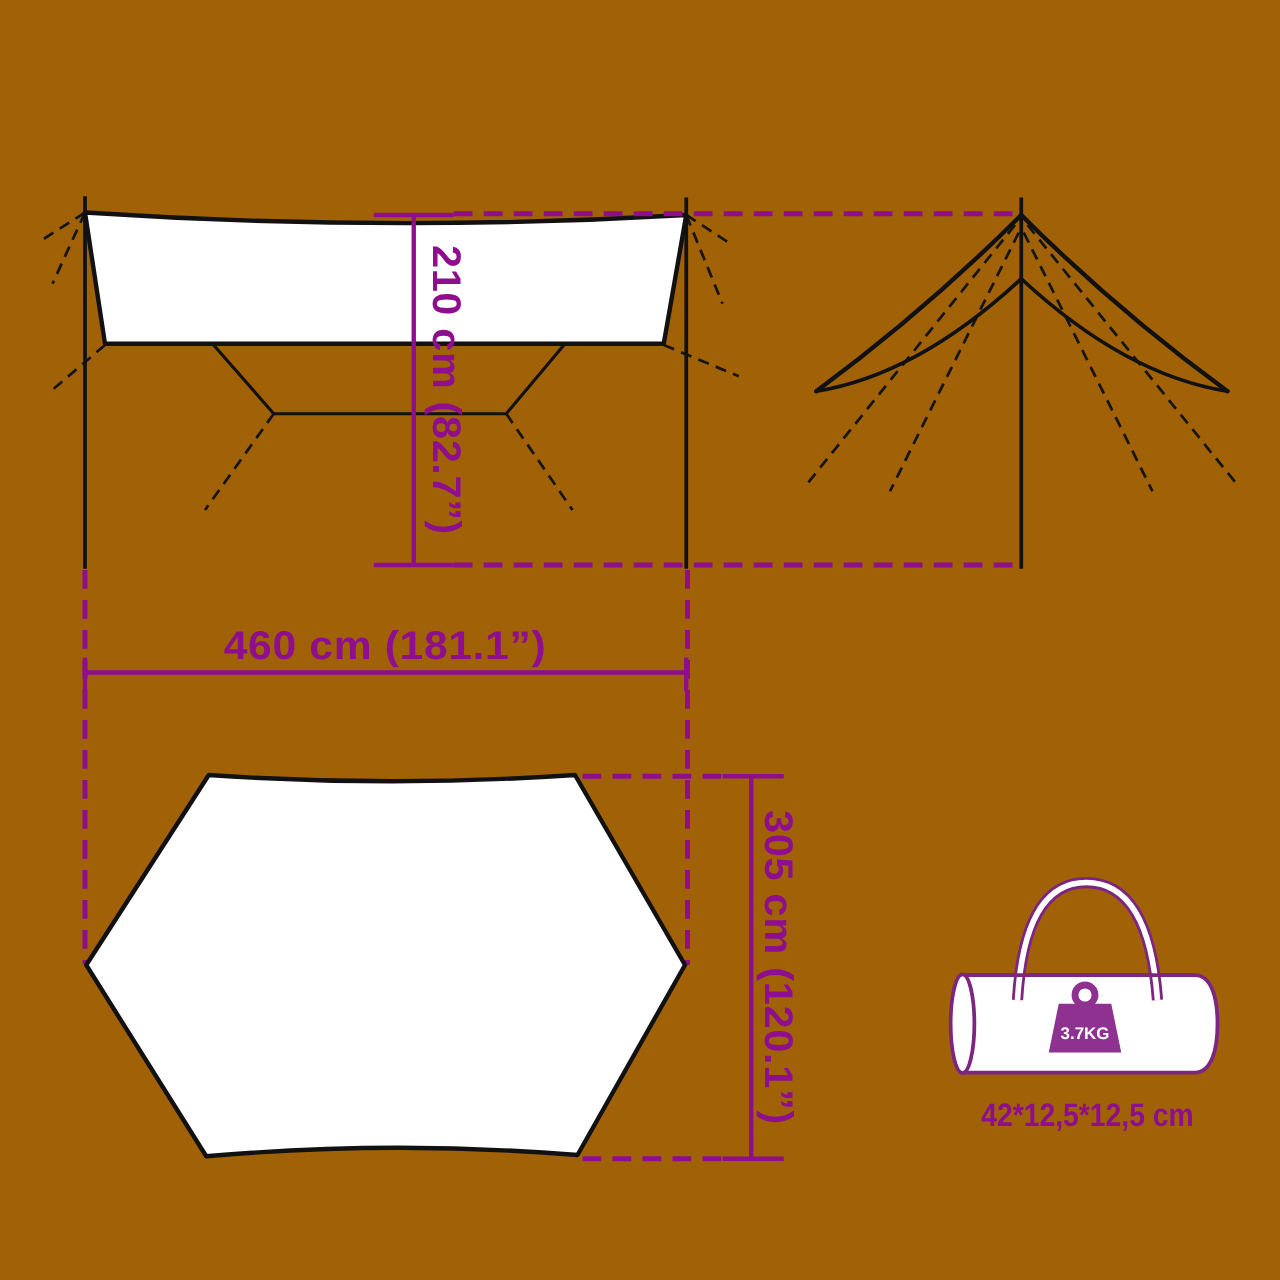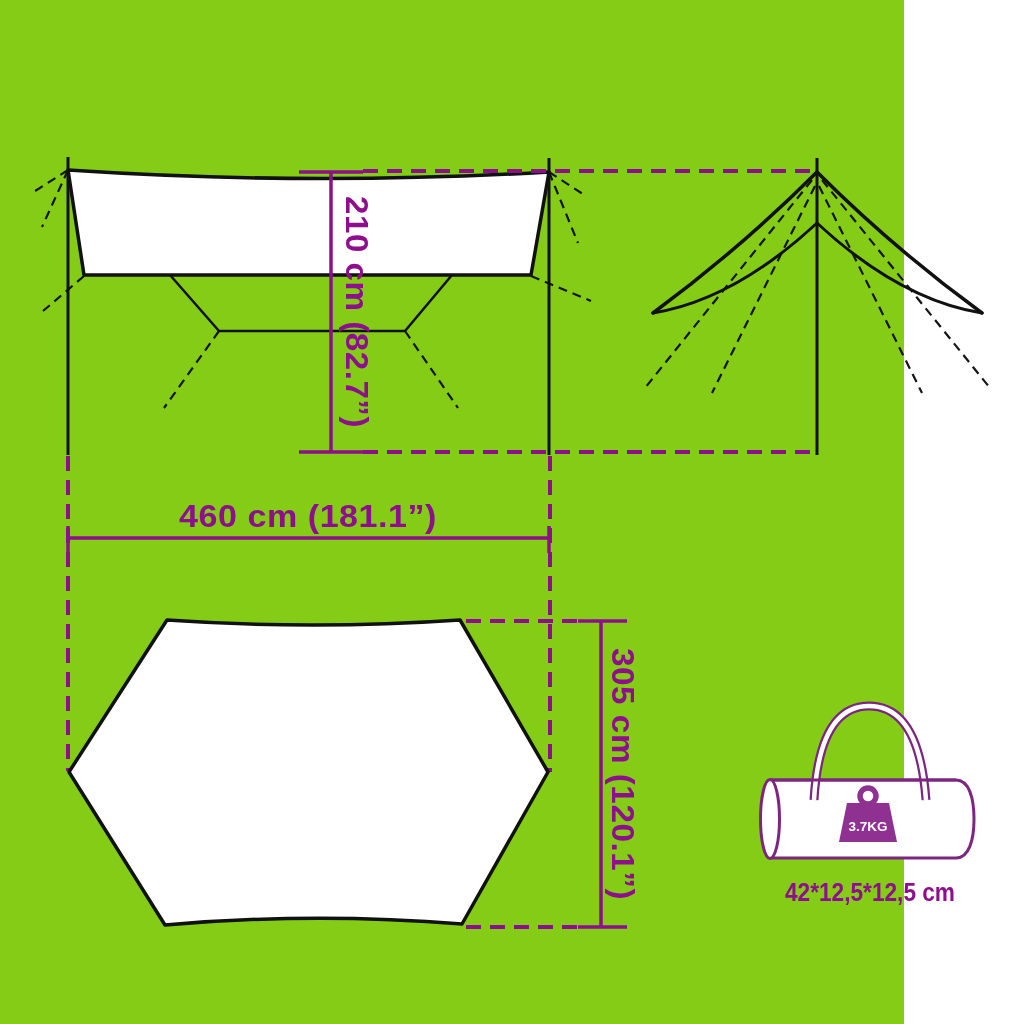--- a/index.html
+++ b/index.html
@@ -6,23 +6,23 @@
     margin: 0;
     padding: 0;
     background: #ffffff;
     width: 1024px;
     height: 1024px;
     overflow: hidden;
     font-family: "Liberation Sans", sans-serif;
   }
   .stage {
     position: relative;
-    width: 904px;
+    width: 1024px;
     height: 1024px;
-    background: #84cc16;
+    background: #a16207;
     text-decoration: underline;
   }
   svg { display: block; }
   .dim-label {
     font-family: "Liberation Sans", "DejaVu Sans", sans-serif;
     font-weight: 700;
     font-size: 32px;
     fill: #8e0e8e;
     letter-spacing: 0.5px;
   }

